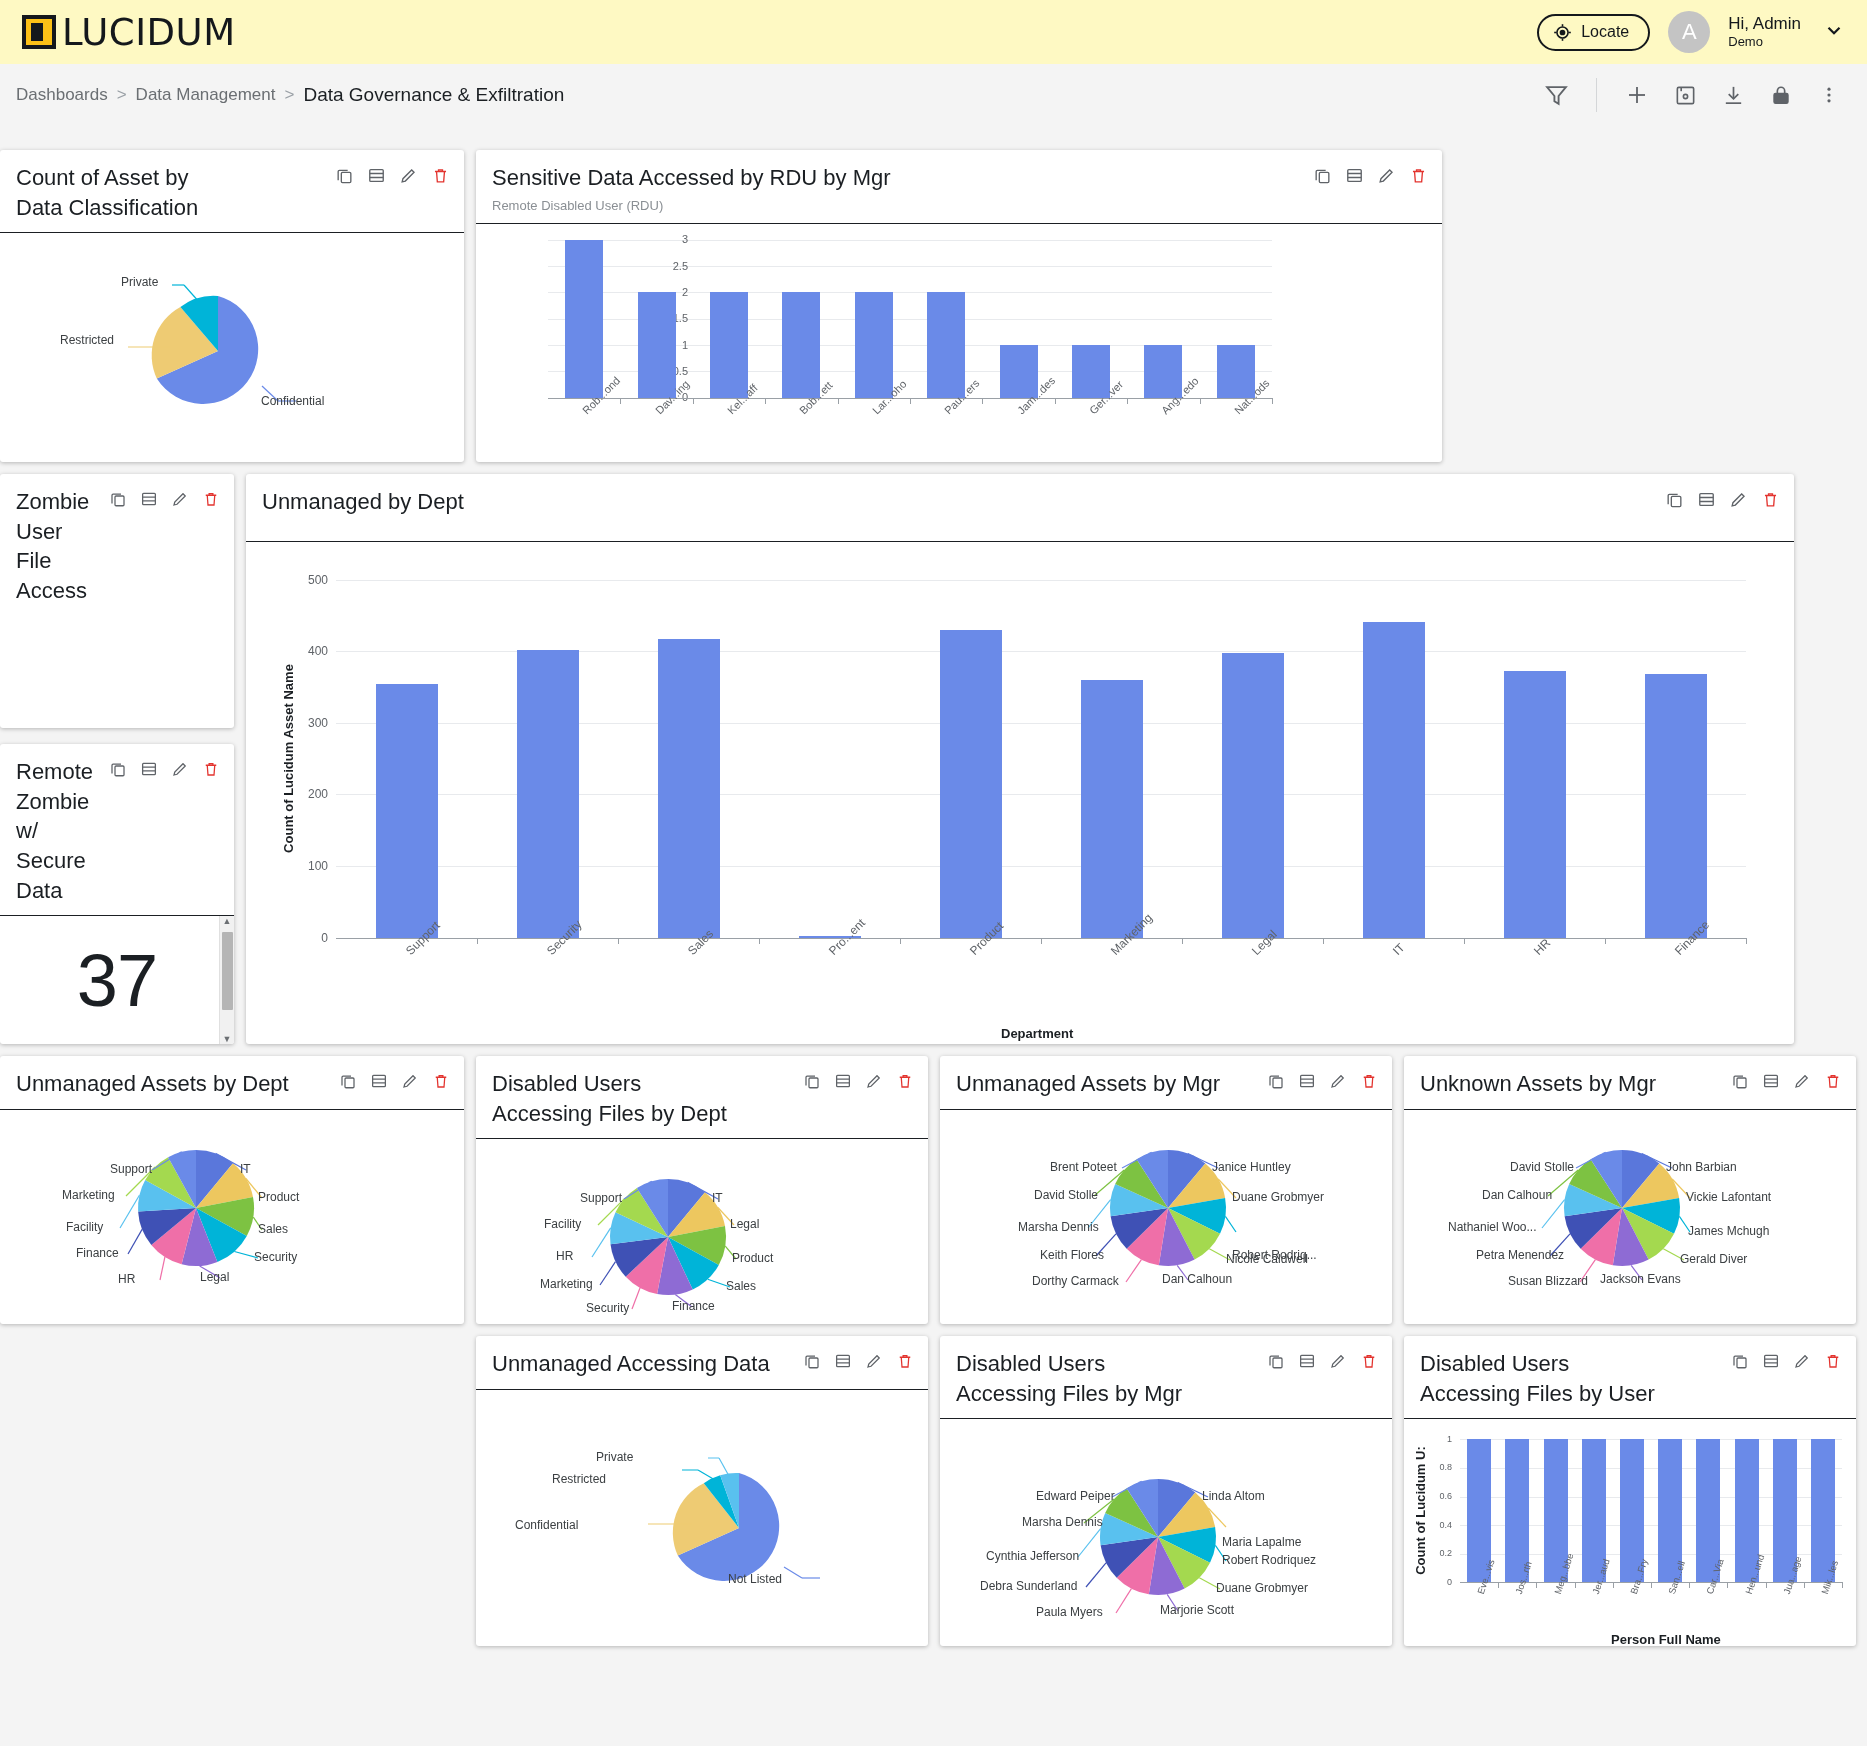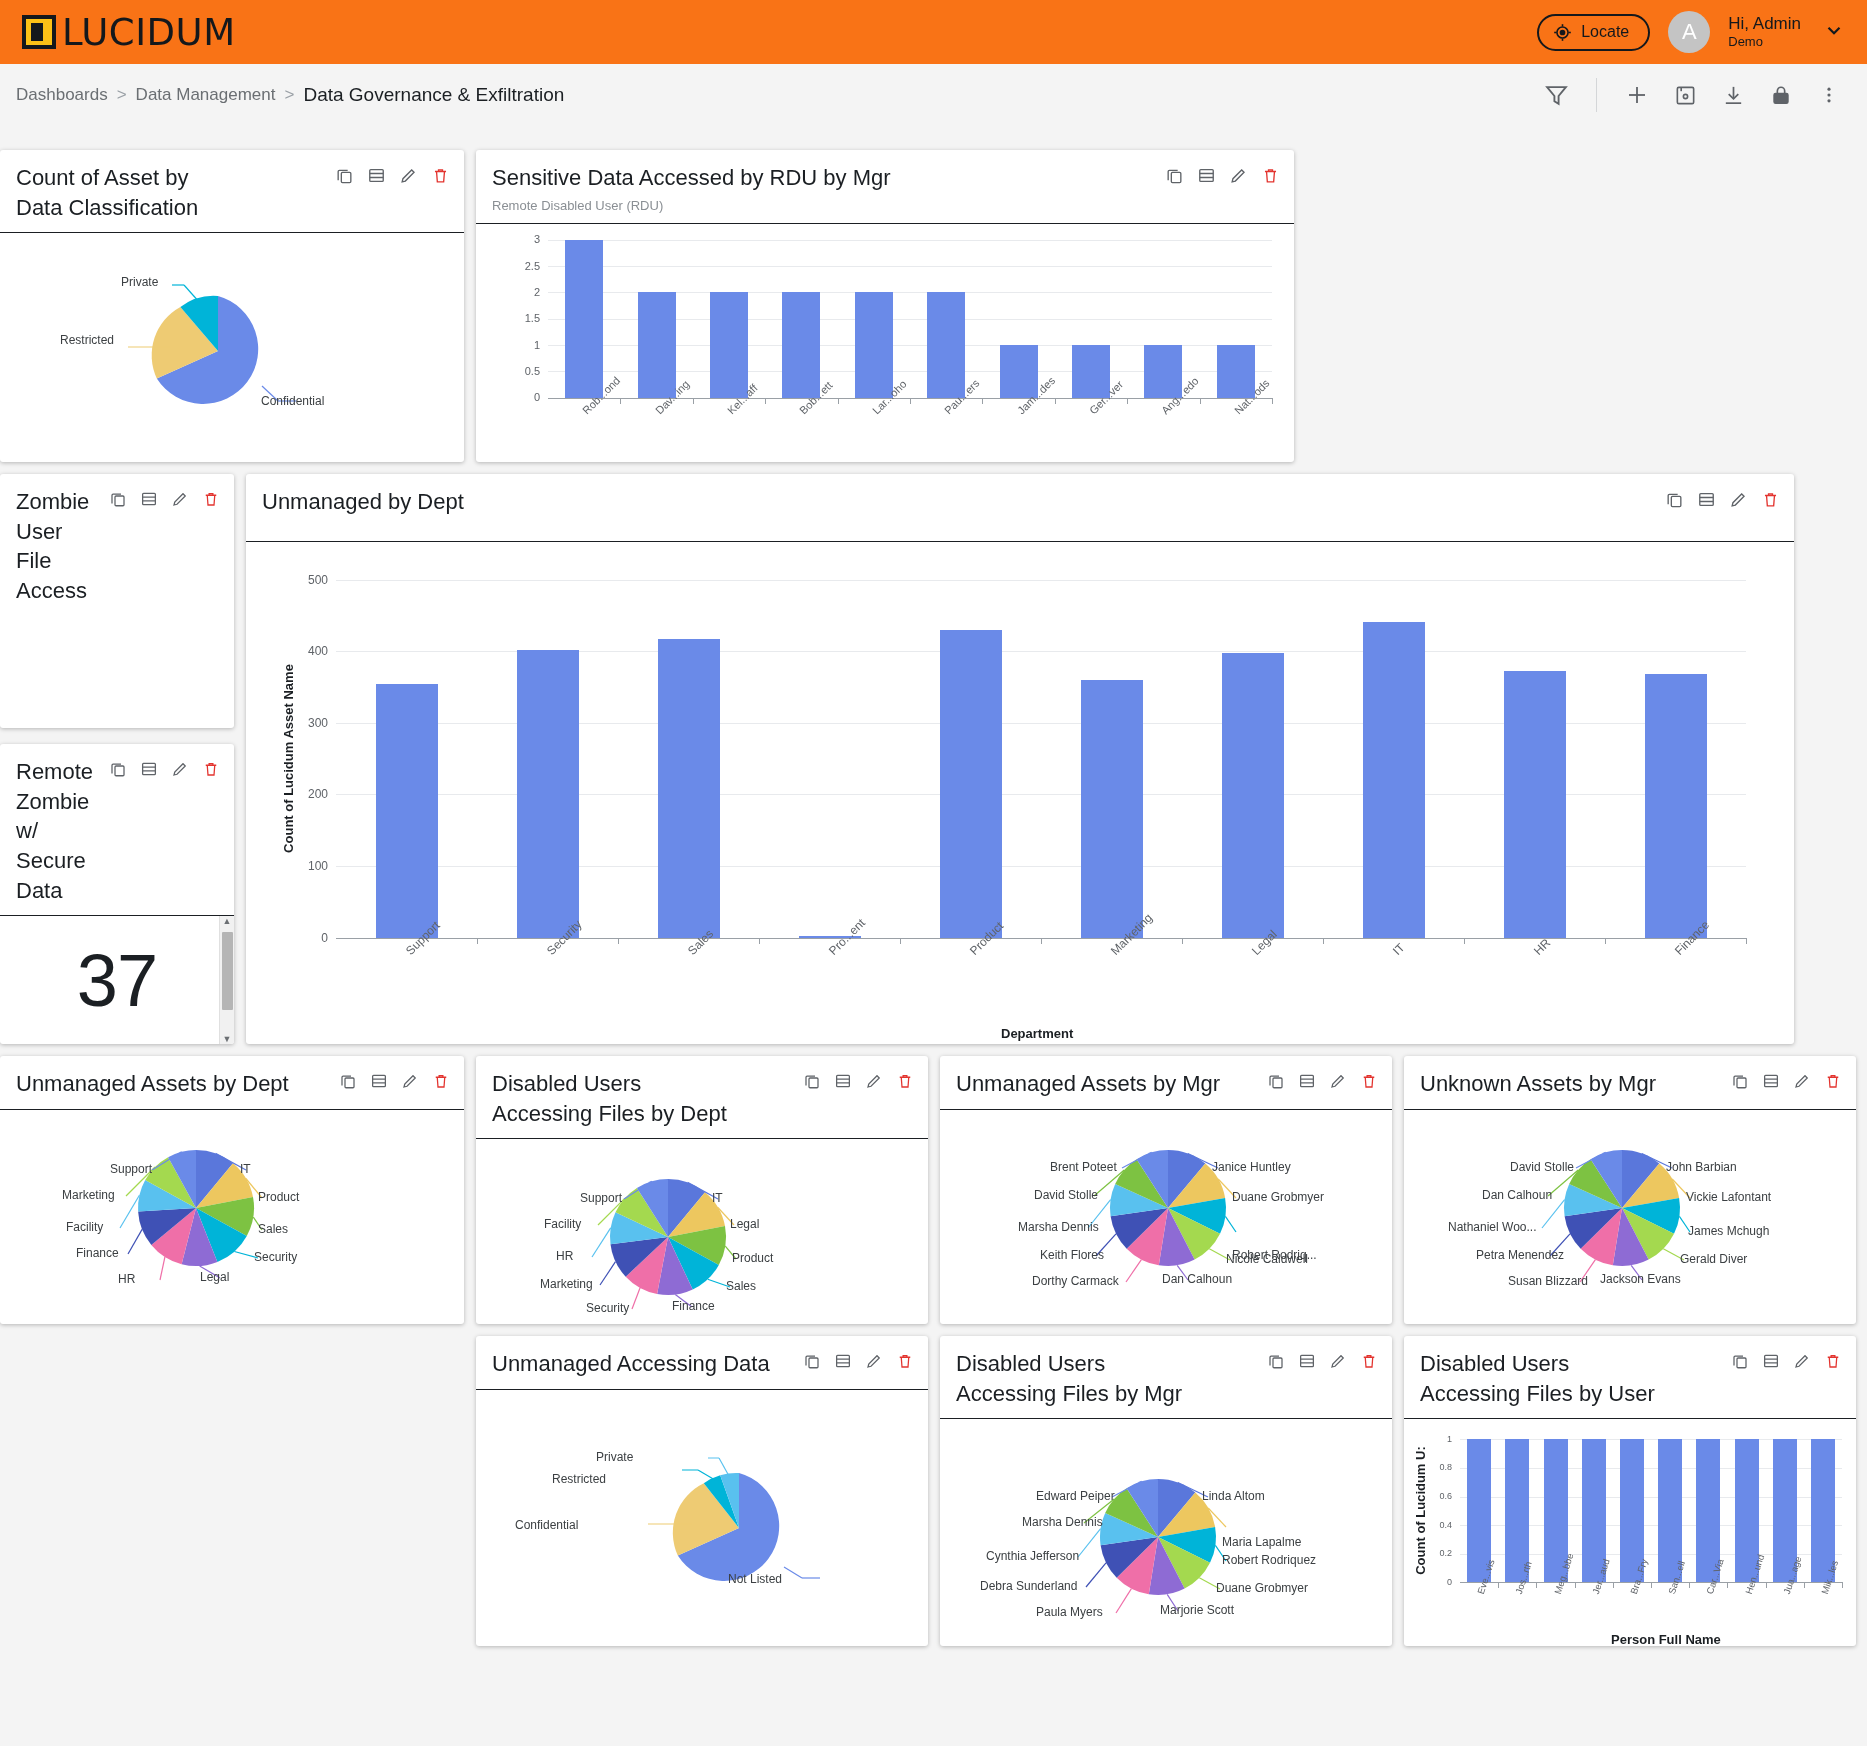--- a/index.html
+++ b/index.html
@@ -4,21 +4,21 @@
 <style>
   * { box-sizing: border-box; margin: 0; padding: 0; }
   html, body {
     width: 1867px; height: 1746px;
     background: #f4f4f4;
     font-family: "Liberation Sans", sans-serif;
     overflow: hidden;
   }
   
   .topbar {
-    height: 64px; background: #f97316;
+    height: 64px; background: #fef9c3;
     display: flex; align-items: center; justify-content: space-between;
     padding: 0 22px;
     gap: 30px;
   }
   .brand { display: flex; align-items: center; gap: 6px; }
   .brand-mark {
     width: 34px; height: 34px; border: 4px solid #14181c; background: #fcc117;
     position: relative;
   }
   .brand-mark:after {
@@ -246,21 +246,21 @@
           <line x1="262" y1="145" x2="278" y2="160" stroke="#6a8ae8" stroke-width="1.2"></line>
           <line x1="278" y1="160" x2="296" y2="160" stroke="#6a8ae8" stroke-width="1.2"></line>
         </svg>
         <span class="pie-lab" style="left:121px; top:42px;">Private</span>
         <span class="pie-lab" style="left:60px; top:100px;">Restricted</span>
         <span class="pie-lab" style="left:261px; top:161px;">Confidential</span>
       </div>
     </div>
   </div>
 
-  <div class="card" style="left:476px; top:24px; width:818px; height:312px;">
+  <div class="card" style="left:476px; top:24px; width:966px; height:312px;">
     <div class="card-head">
       <div>
         <div class="card-title">Sensitive Data Accessed by RDU by Mgr</div>
         <div class="card-sub">Remote Disabled User (RDU)</div>
       </div>
       <div class="card-acts">
         <span class="act">
             <svg width="19" height="19" viewBox="0 0 24 24" fill="none" stroke="#5f6368" stroke-width="1.7">
               <rect x="8" y="8" width="12" height="13" rx="1.4"></rect>
               <path d="M16 5.5H5.5A1.5 1.5 0 0 0 4 7v11"></path>

